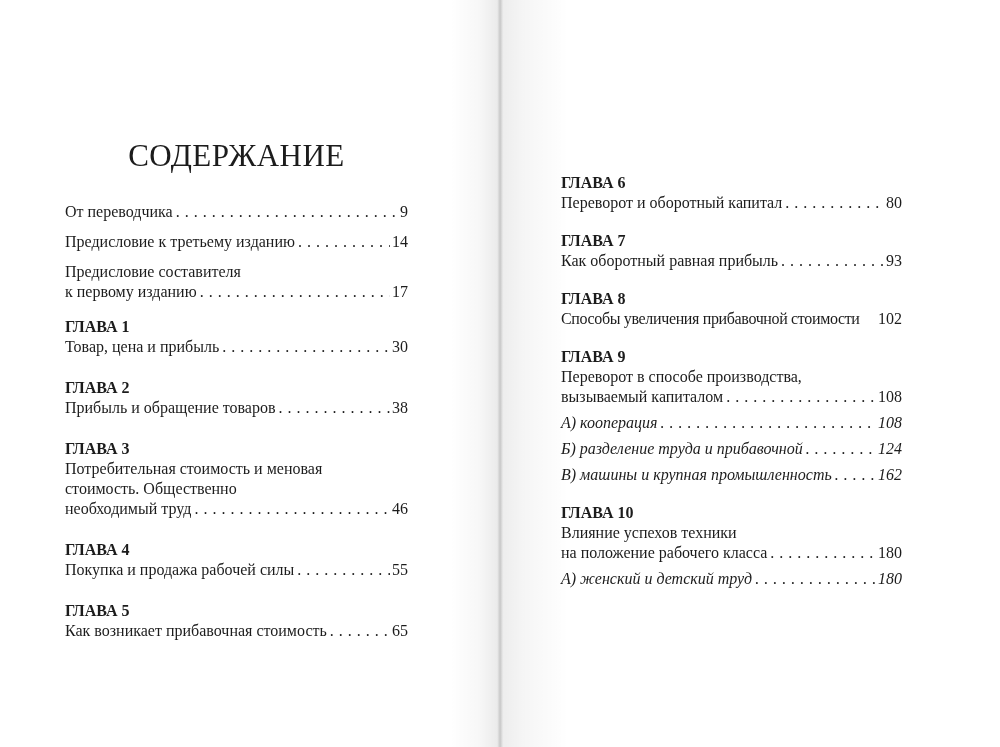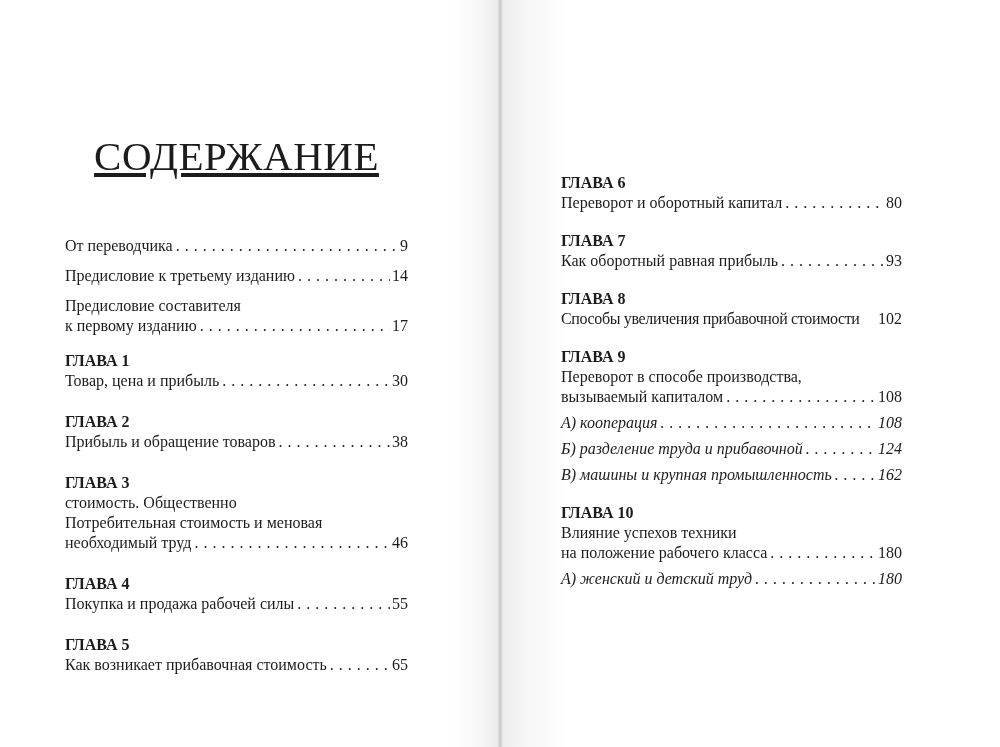--- a/index.html
+++ b/index.html
@@ -31,27 +31,26 @@
   }
   .col {
     position: absolute;
     font-size: 16px;
     line-height: 20px;
   }
   .col-left  { left: 65px;  top: 137px; width: 343px; }
   .col-right { left: 561px; top: 173px; width: 341px; }
   .toc-title {
     font-weight: 400;
-    font-size: 41px;
+    font-size: 31px;
     line-height: 38px;
     letter-spacing: 0.5px;
     text-align: center;
-    margin: 0 0 61px 0;
+    margin: 0 0 27px 0;
     white-space: nowrap;
-    text-decoration: underline;
   }
   .fm + .fm { margin-top: 10px; }
   .block { margin-top: 21px; }
   .col-right .block { margin-top: 18px; }
   .block.first { margin-top: 15px; }
   .col-right .block.first { margin-top: 0; }
   .it { margin-top: 6px; font-style: italic; }
   .chap { font-weight: 700; }
   .row { display: flex; align-items: baseline; }
   .t { white-space: nowrap; }
@@ -116,24 +115,24 @@
       <div class="chap">ГЛАВА 2</div>
       <div class="row">
         <span class="t">Прибыль и обращение товаров</span>
         <span class="dots"></span>
         <span class="pg">38</span>
       </div>
     </div>
     <div class="block">
       <div class="chap">ГЛАВА 3</div>
       <div class="row">
+        <span class="t">Потребительная стоимость и меновая</span>
+      </div>
+      <div class="row">
         <span class="t">стоимость. Общественно</span>
-      </div>
-      <div class="row">
-        <span class="t">Потребительная стоимость и меновая</span>
       </div>
       <div class="row">
         <span class="t">необходимый труд</span>
         <span class="dots"></span>
         <span class="pg">46</span>
       </div>
     </div>
     <div class="block">
       <div class="chap">ГЛАВА 4</div>
       <div class="row">

